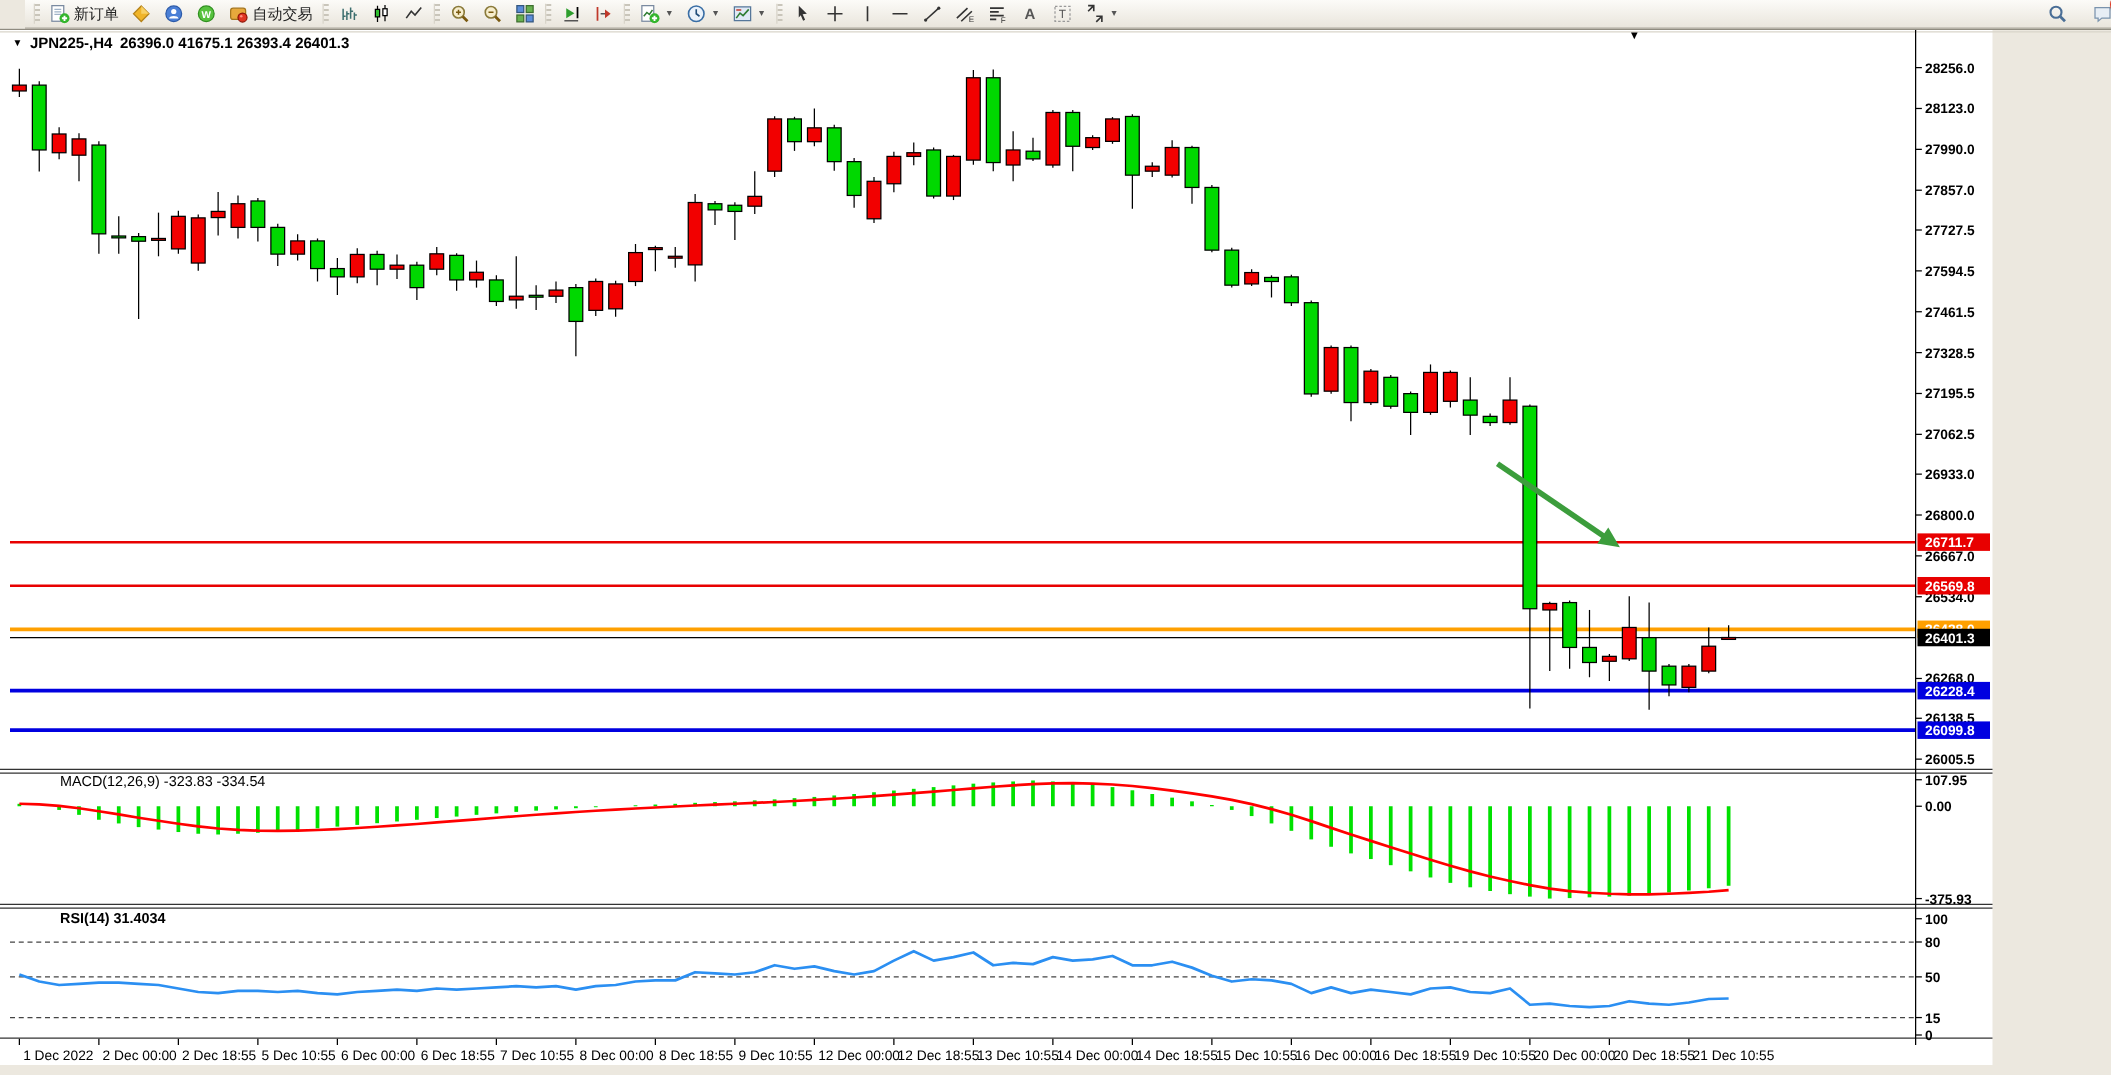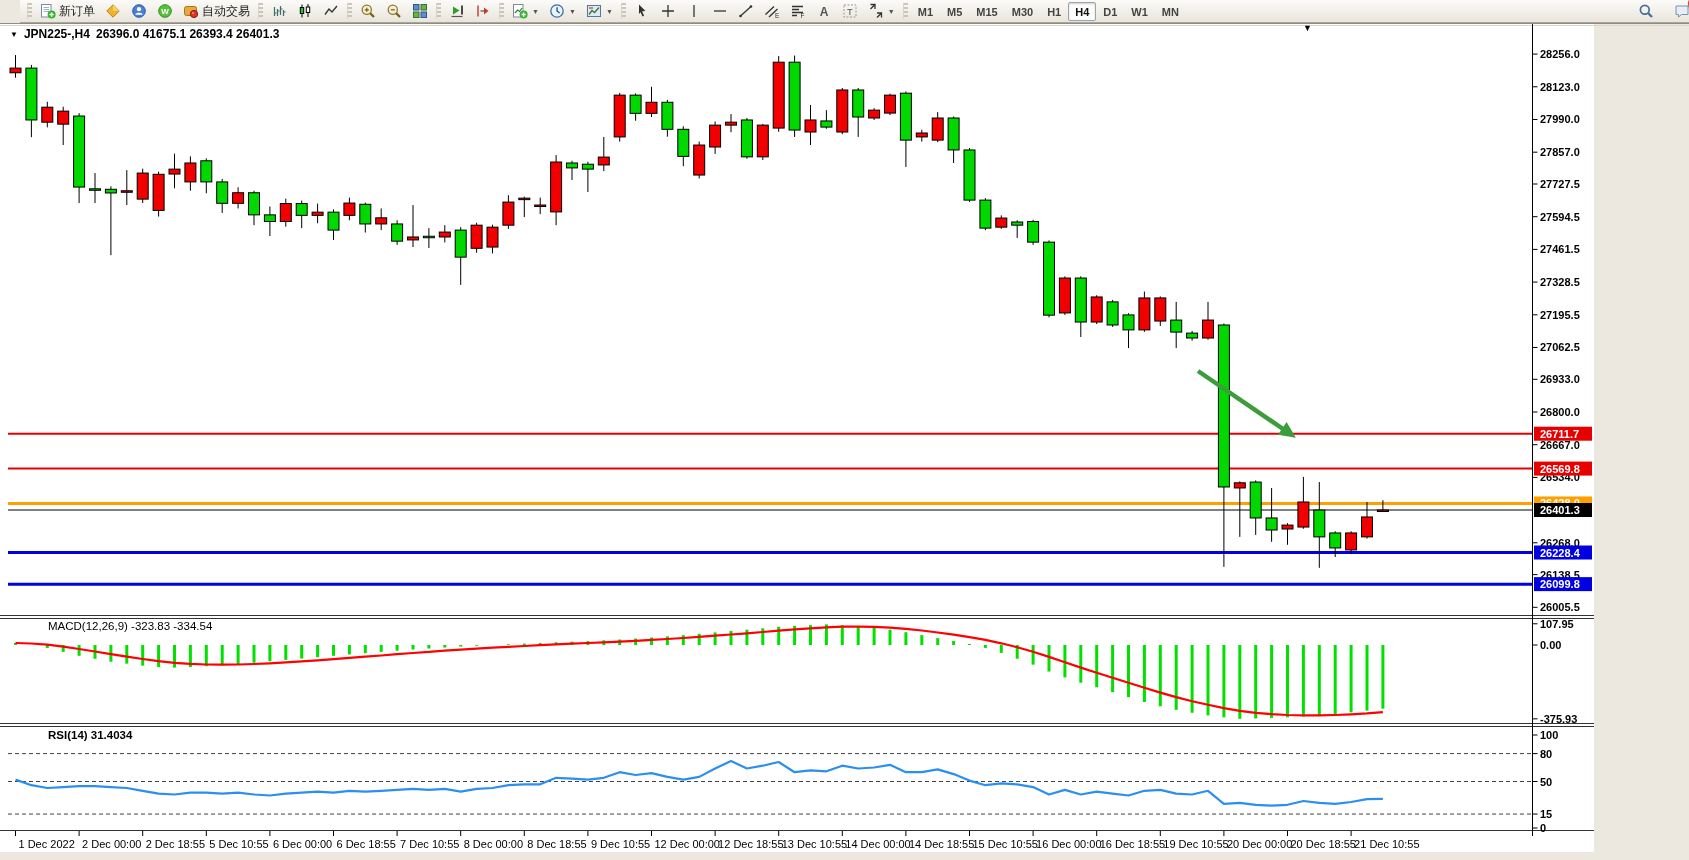--- a/index.html
+++ b/index.html
@@ -708,32 +708,20 @@
             <span>
               <svg width="16" height="16" viewBox="0 0 16 16" style="display:block">
                 <path d="M2.5 6 L7 1.5 M2.5 1.5h4.5v4.5" stroke="#333" stroke-width="1.3" fill="none"></path>
                 <path d="M13.5 10 L9 14.5 M13.5 14.5V10H9" stroke="#333" stroke-width="1.3" fill="none"></path>
               </svg>
             </span>
             <span class="caret">▼</span>
           </span>
         </div>
       </div>
-    <div id="tb-timeframes" class="tb-group">
-        <div class="tb-handle"></div>
-        <span class="tf-btn">M1</span>
-        <span class="tf-btn">M5</span>
-        <span class="tf-btn">M15</span>
-        <span class="tf-btn">M30</span>
-        <span class="tf-btn">H1</span>
-        <span class="tf-btn active">H4</span>
-        <span class="tf-btn">D1</span>
-        <span class="tf-btn">W1</span>
-        <span class="tf-btn">MN</span>
-      </div>
     <div class="tb-right">
       <span class="tb-btn">
           <span id="search-ic">
             <svg width="16" height="16" viewBox="0 0 16 16" style="display:block">
               <circle cx="6.8" cy="6.8" r="4.4" fill="none" stroke="#4a6e96" stroke-width="1.7"></circle>
               <path d="M10.2 10.2 L14 14" stroke="#4a6e96" stroke-width="2.2"></path>
             </svg>
           </span>
         </span>
       <span class="tb-btn notif">

